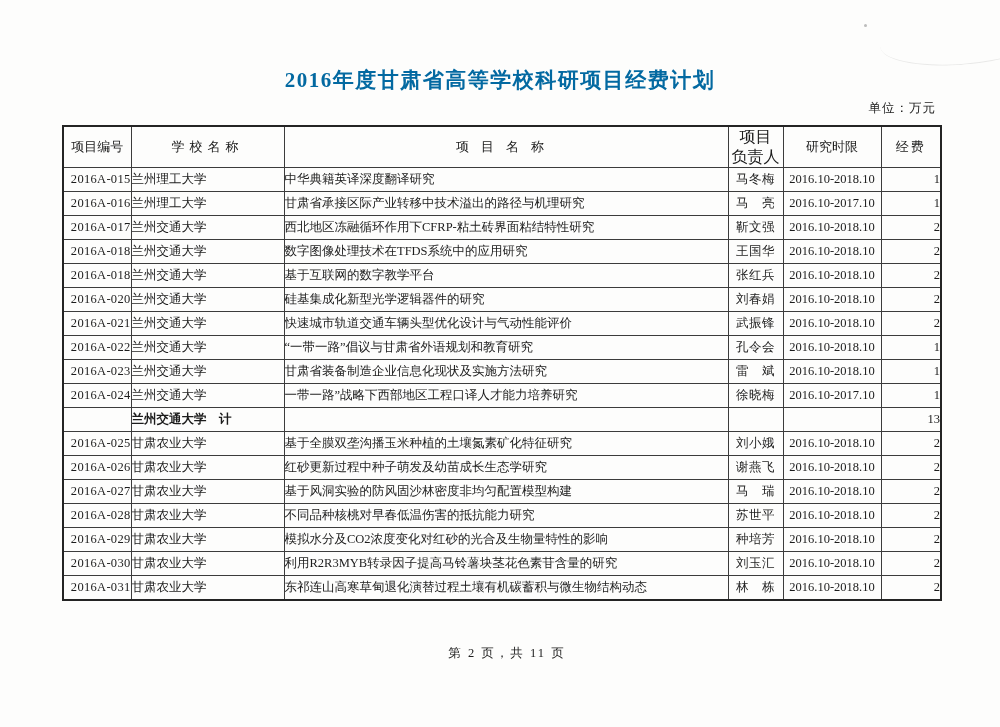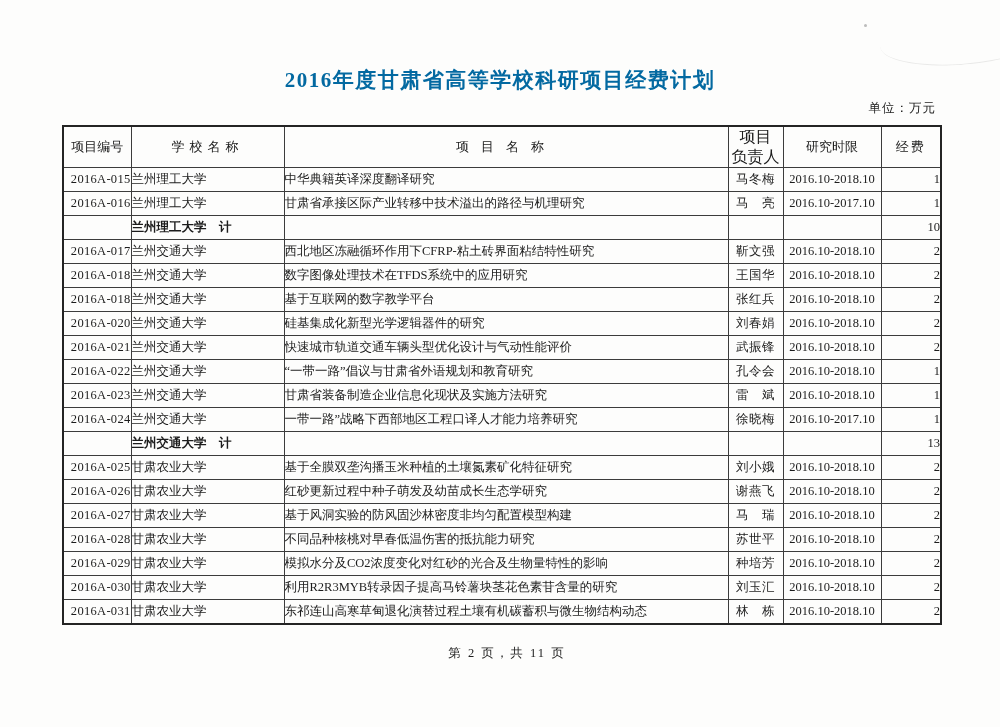--- a/index.html
+++ b/index.html
@@ -146,28 +146,20 @@
     <td class="col-fund">1</td>
   </tr>
         <tr>
     <td class="col-code">2016A-016</td>
     <td class="col-school">兰州理工大学</td>
     <td class="col-project">甘肃省承接区际产业转移中技术溢出的路径与机理研究</td>
     <td class="col-leader">马　亮</td>
     <td class="col-period">2016.10-2017.10</td>
     <td class="col-fund">1</td>
   </tr>
-        <tr class="subtotal">
-    <td class="col-code"></td>
-    <td class="col-school">兰州理工大学　计</td>
-    <td class="col-project"></td>
-    <td class="col-leader"></td>
-    <td class="col-period"></td>
-    <td class="col-fund">10</td>
-  </tr>
         <tr>
     <td class="col-code">2016A-017</td>
     <td class="col-school">兰州交通大学</td>
     <td class="col-project">西北地区冻融循环作用下CFRP-粘土砖界面粘结特性研究</td>
     <td class="col-leader">靳文强</td>
     <td class="col-period">2016.10-2018.10</td>
     <td class="col-fund">2</td>
   </tr>
         <tr>
     <td class="col-code">2016A-018</td>

